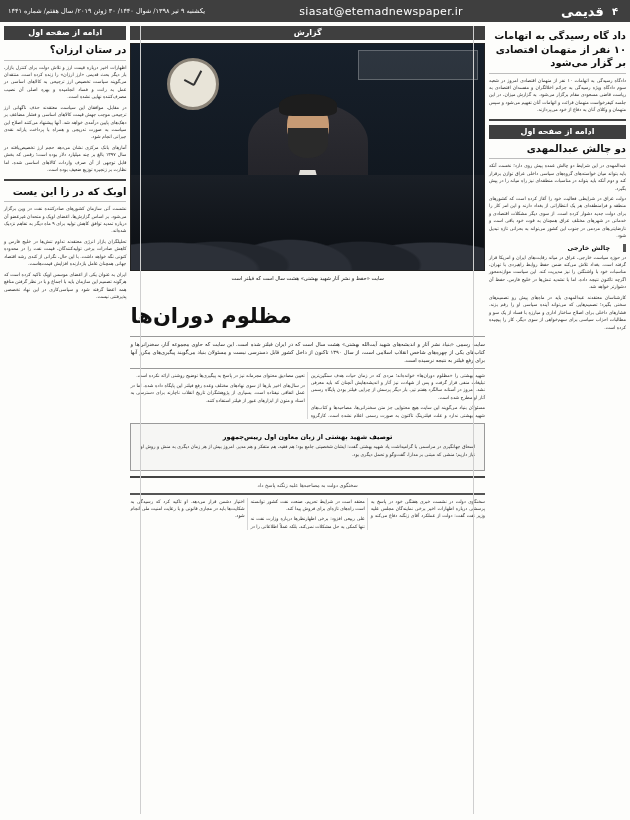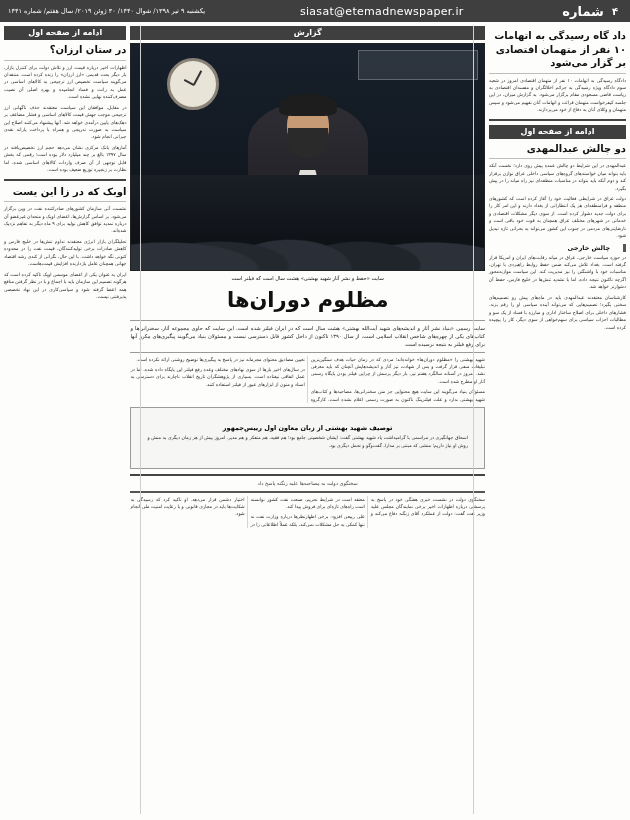--- a/index.html
+++ b/index.html
@@ -73,32 +73,32 @@
   
   .tx { font-size: 4.6px; line-height: 1.62; color: #2a2a2a; text-align: justify; }
   .tx p { margin: 0 0 3px; }
 
   .hl {
     font-size: 10px; font-weight: bold; color: #111; line-height: 1.35;
     margin: 3px 0 3px; text-align: right;
   }
   .hl.c { text-align: center; }
   .hl.big { font-size: 13px; }
-  .hl.huge { font-size: 21px; text-align: center; margin: 4px 0 5px; }
+  .hl.huge { font-size: 21px; text-align: left; margin: 20px 0 5px; }
   .kicker {
     font-size: 5px; color: #444; text-align: center; line-height: 1.5;
     margin-bottom: 2px;
   }
   .lead {
     font-size: 5.2px; line-height: 1.6; color: #1d1d1d; text-align: justify;
     border-top: 1px solid #999; border-bottom: 1px solid #999;
     padding: 3px 0; margin: 3px 0;
   }
   .box {
-    border: 1px solid #9a9a9a; padding: 16px; margin: 4px 0;
+    border: 1px solid #9a9a9a; padding: 9px; margin: 4px 0;
     background: #f6f6f4;
   }
   .box .bh { font-size: 6.5px; font-weight: bold; text-align: center; margin-bottom: 2px; }
   .subhead {
     font-size: 6.4px; font-weight: bold; color: #111; margin: 4px 0 2px;
     text-align: right; border-right: 3px solid #555; padding-right: 13px;
   }
 
   
   .photo {
@@ -180,21 +180,21 @@
   .divider-strong { border-top: 2px solid #444; margin: 5px 0 4px; }
 </style>
 </head>
 <body>
 
 <div id="page">
 
   <div class="topbar">
     <div style="display:flex;align-items:center;gap:8px;">
       <span class="pageno">۴</span>
-      <span class="masthead">شماره</span>
+      <span class="masthead">قدیمی</span>
     </div>
     <div class="site">siasat@etemadnewspaper.ir</div>
     <div class="issue">یکشنبه ۹ تیر ۱۳۹۸/ شوال ۱۴۴۰/ ۳۰ ژوئن ۲۰۱۹/ سال هفتم/ شماره ۱۴۴۱</div>
   </div>
 
   <div class="sheet">
 
     <div class="col col-right">
 
       <div class="hl">داد گاه رسیدگی به اتهامات ۱۰ نفر از متهمان اقتصادی بر گزار می‌شود</div>

